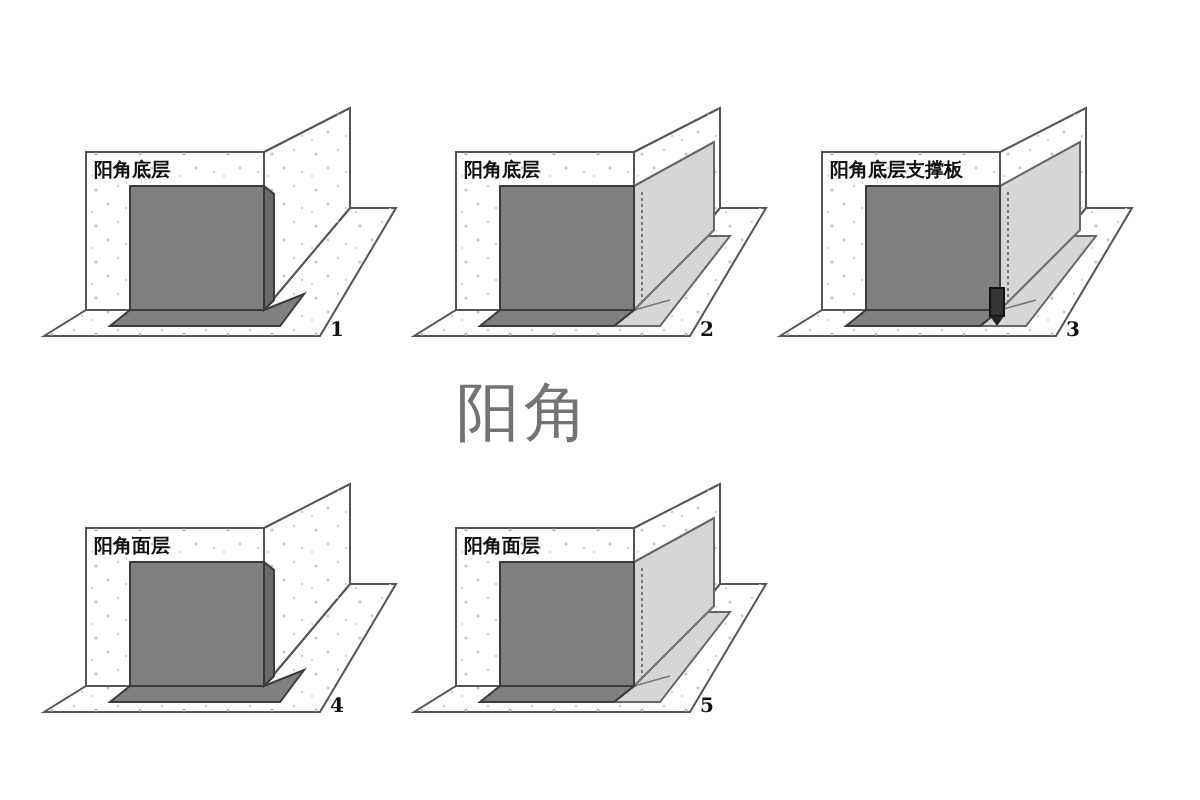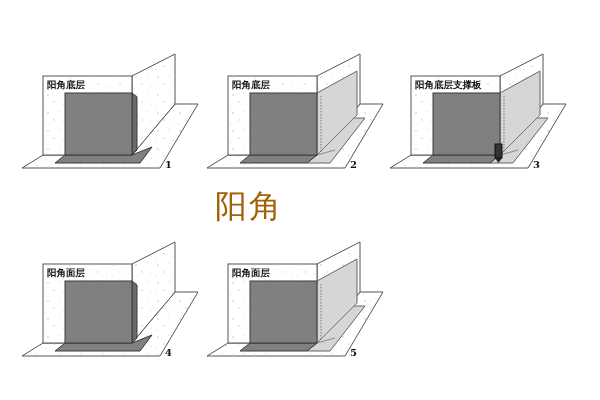--- a/index.html
+++ b/index.html
@@ -8,21 +8,21 @@
     .wall { fill: #ffffff; stroke: #555555; stroke-width: 1; }
     .floor { fill: #ffffff; stroke: #555555; stroke-width: 1; }
     .dark { fill: #808080; stroke: #3a3a3a; stroke-width: 1; }
     .darkside { fill: #6a6a6a; stroke: #3a3a3a; stroke-width: 1; }
     .light { fill: #d6d6d6; stroke: #666666; stroke-width: 1; }
     .dotted { stroke: #777777; stroke-width: 1; stroke-dasharray: 1.5 1.5; fill: none; }
     .thin { stroke: #777777; stroke-width: 0.8; fill: none; }
     .support { fill: #333333; stroke: #111111; stroke-width: 1; }
     .panel-label { font-family: "DejaVu Sans", sans-serif; font-size: 9.5px; font-weight: bold; fill: #111111; }
     .panel-num { font-family: "DejaVu Serif", serif; font-size: 10px; font-weight: bold; fill: #111111; }
-    .main-title { position: absolute; left: 215px; top: 185px; font-family: "DejaVu Serif", serif; font-size: 32px; color: #a16207; letter-spacing: 2px; }
+    .main-title { position: absolute; left: 228px; top: 185px; font-family: "DejaVu Serif", serif; font-size: 32px; color: #737373; letter-spacing: 2px; }
   </style>
 </head>
 <body>
 
 <div class="main-title">阳角</div>
 
 <svg width="600" height="400" viewBox="0 0 600 400">
   <defs>
 
     <pattern id="speck" width="22" height="18" patternUnits="userSpaceOnUse">

